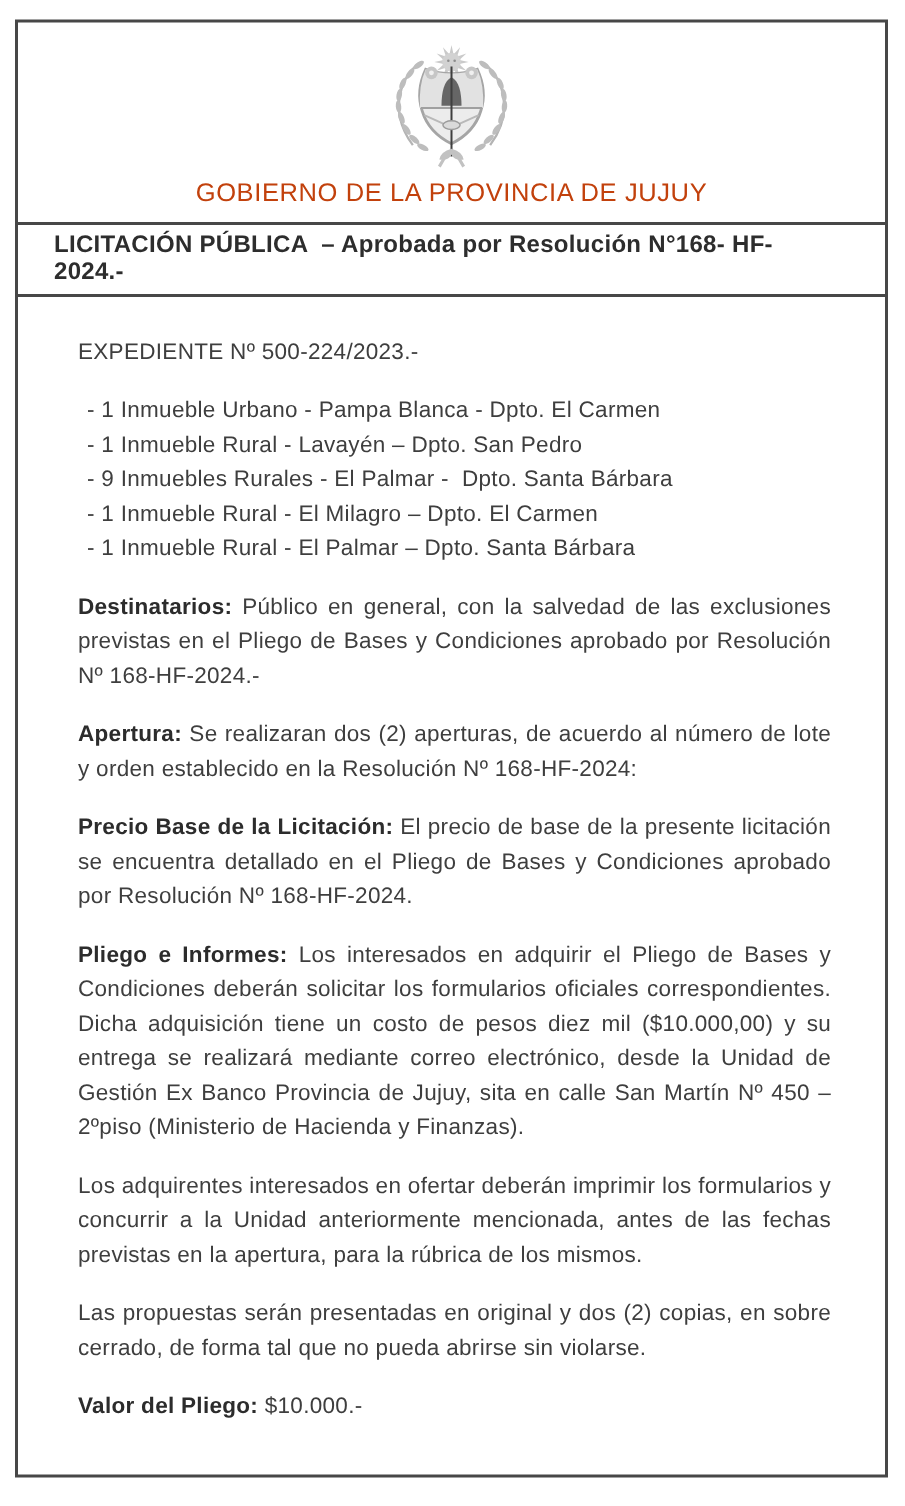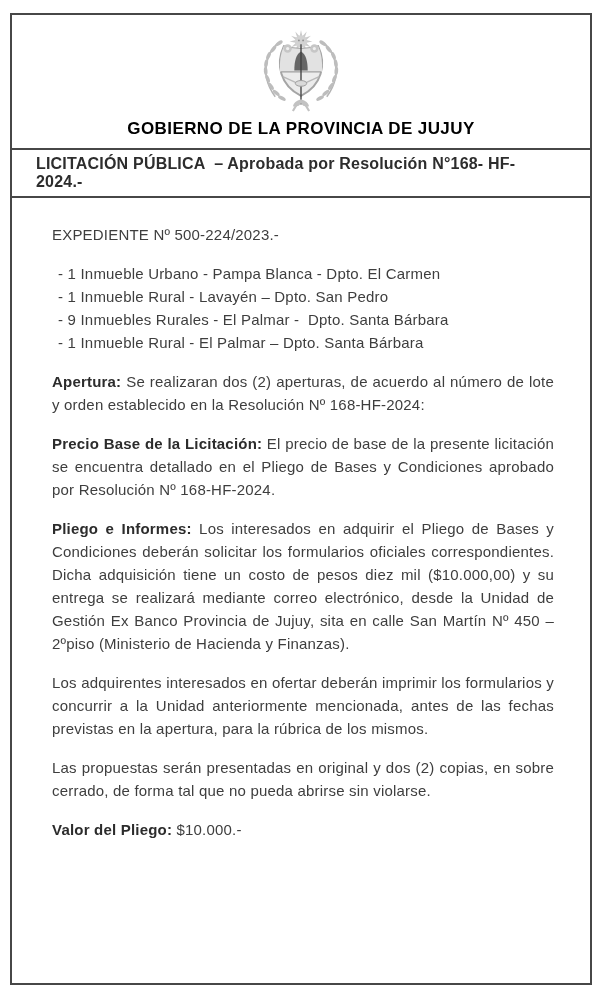--- a/index.html
+++ b/index.html
@@ -5,21 +5,21 @@
   * { margin:0; padding:0; box-sizing:border-box; }
   html,body { width:603px; height:1004px; background:#ffffff;
               font-family:"Liberation Sans", sans-serif; }
   .page { position:relative; width:603px; height:1004px; background:#fff; overflow:hidden; }
   .sheet { position:absolute; left:10px; top:13px; width:582px; height:972px;
            border:2px solid #474747; background:#fff; }
 
   
   .hdr { height:135px; border-bottom:2px solid #474747; text-align:center; padding-top:14px; }
   .crest { display:block; margin:0 auto; }
-  .org-title { font-size:17px; font-weight:bold; color:#000000; letter-spacing:0.4px; margin-top:6px; }
+  .org-title { font-size:17px; font-weight:normal; color:#c2410c; letter-spacing:0.4px; margin-top:6px; }
 
   
   .subject-bar { height:48px; border-bottom:2px solid #474747; display:flex; align-items:center;
                  padding:0 24px; }
   .subject-title { font-size:16px; font-weight:bold; color:#2d2d2d; letter-spacing:0.2px;
                    white-space:pre-wrap; }
 
   
   .doc-body { padding:9px 20px 0 24px; font-size:15px; line-height:23px; color:#3e3e3e;
               letter-spacing:0.2px; }
@@ -101,23 +101,25 @@
 
     <div class="doc-body">
 
       <p>EXPEDIENTE Nº 500-224/2023.-</p>
 
 
       <div class="indent">
         <div>- 1 Inmueble Urbano - Pampa Blanca - Dpto. El Carmen</div>
         <div>- 1 Inmueble Rural - Lavayén – Dpto. San Pedro</div>
         <div>- 9 Inmuebles Rurales - El Palmar -  Dpto. Santa Bárbara</div>
+        <div>- 1 Inmueble Rural - El Milagro – Dpto. El Carmen</div>
         <div>- 1 Inmueble Rural - El Palmar – Dpto. Santa Bárbara</div>
       </div>
 
+      <p class="just"><b>Destinatarios:</b> <span>Público en general, con la salvedad de las exclusiones previstas en el Pliego de Bases y Condiciones aprobado por Resolución Nº 168-HF-2024.-</span></p>
 
       <p class="just"><b>Apertura:</b> <span>Se realizaran dos (2) aperturas, de acuerdo al número de lote y orden establecido en la Resolución Nº 168-HF-2024:</span></p>
 
       <div class="indent">
       </div>
 
       <p class="just gap"><b>Precio Base de la Licitación:</b> <span>El precio de base de la presente licitación se encuentra detallado en el Pliego de Bases y Condiciones aprobado por Resolución Nº 168-HF-2024.</span></p>
 
       <p class="just gap"><b>Pliego e Informes:</b> <span>Los interesados en adquirir el Pliego de Bases y Condiciones deberán solicitar los formularios oficiales correspondientes. Dicha adquisición tiene un costo de pesos diez mil ($10.000,00) y su entrega se realizará mediante correo electrónico, desde la Unidad de Gestión Ex Banco Provincia de Jujuy, sita en calle San Martín Nº 450 –2ºpiso (Ministerio de Hacienda y Finanzas).</span></p>
 

